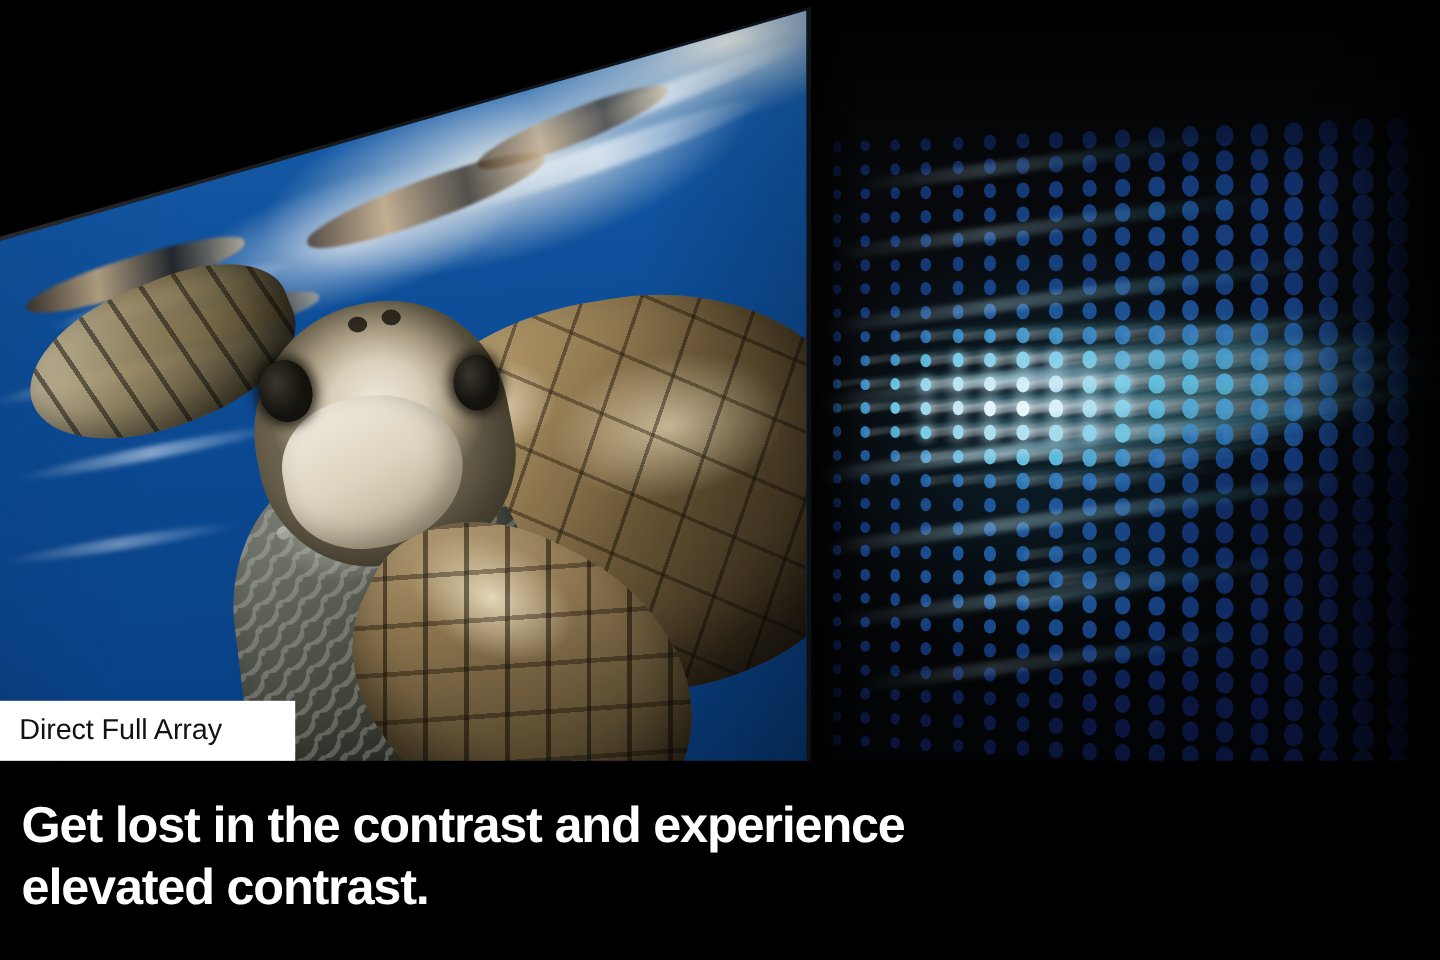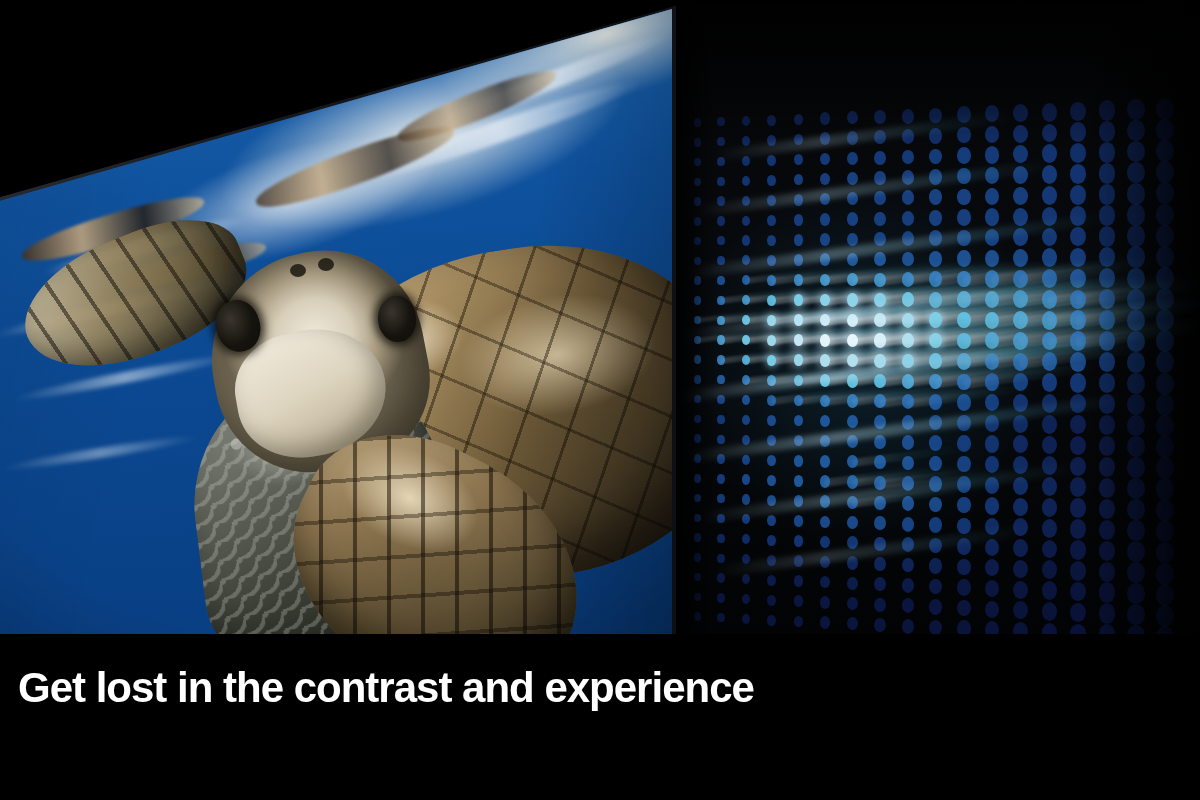--- a/index.html
+++ b/index.html
@@ -840,18 +840,22 @@
         <div class="beam" style="left: 24px; top: 512px; width: 380px; height: 11px; transform: rotate(-7.5deg); background: linear-gradient(90deg, rgba(120, 190, 210, 0), rgba(190, 230, 245, 0.26) 35%, rgba(70, 150, 175, 0.157) 75%, rgba(10, 40, 55, 0)); filter: blur(2.4px);"></div>
         <div class="beam" style="left: 40px; top: 566px; width: 320px; height: 11px; transform: rotate(-7.5deg); background: linear-gradient(90deg, rgba(120, 190, 210, 0), rgba(190, 230, 245, 0.18) 35%, rgba(70, 150, 175, 0.11) 75%, rgba(10, 40, 55, 0)); filter: blur(2.4px);"></div>
       </div>
     <div id="array-top-shade"></div>
     <div id="array-left-shade"></div>
     <div id="array-edge-shade"></div>
   </div>
 
   <div id="bottom-band"></div>
 
+  <div id="badge">
+    <span id="badge-label">Direct Full Array</span>
+  </div>
 
   <div id="headline">
     <span class="hl-line">Get lost in the contrast and experience</span>
+    <span class="hl-line">elevated contrast.</span>
   </div>
 
 </div>
 
 </body></html>

